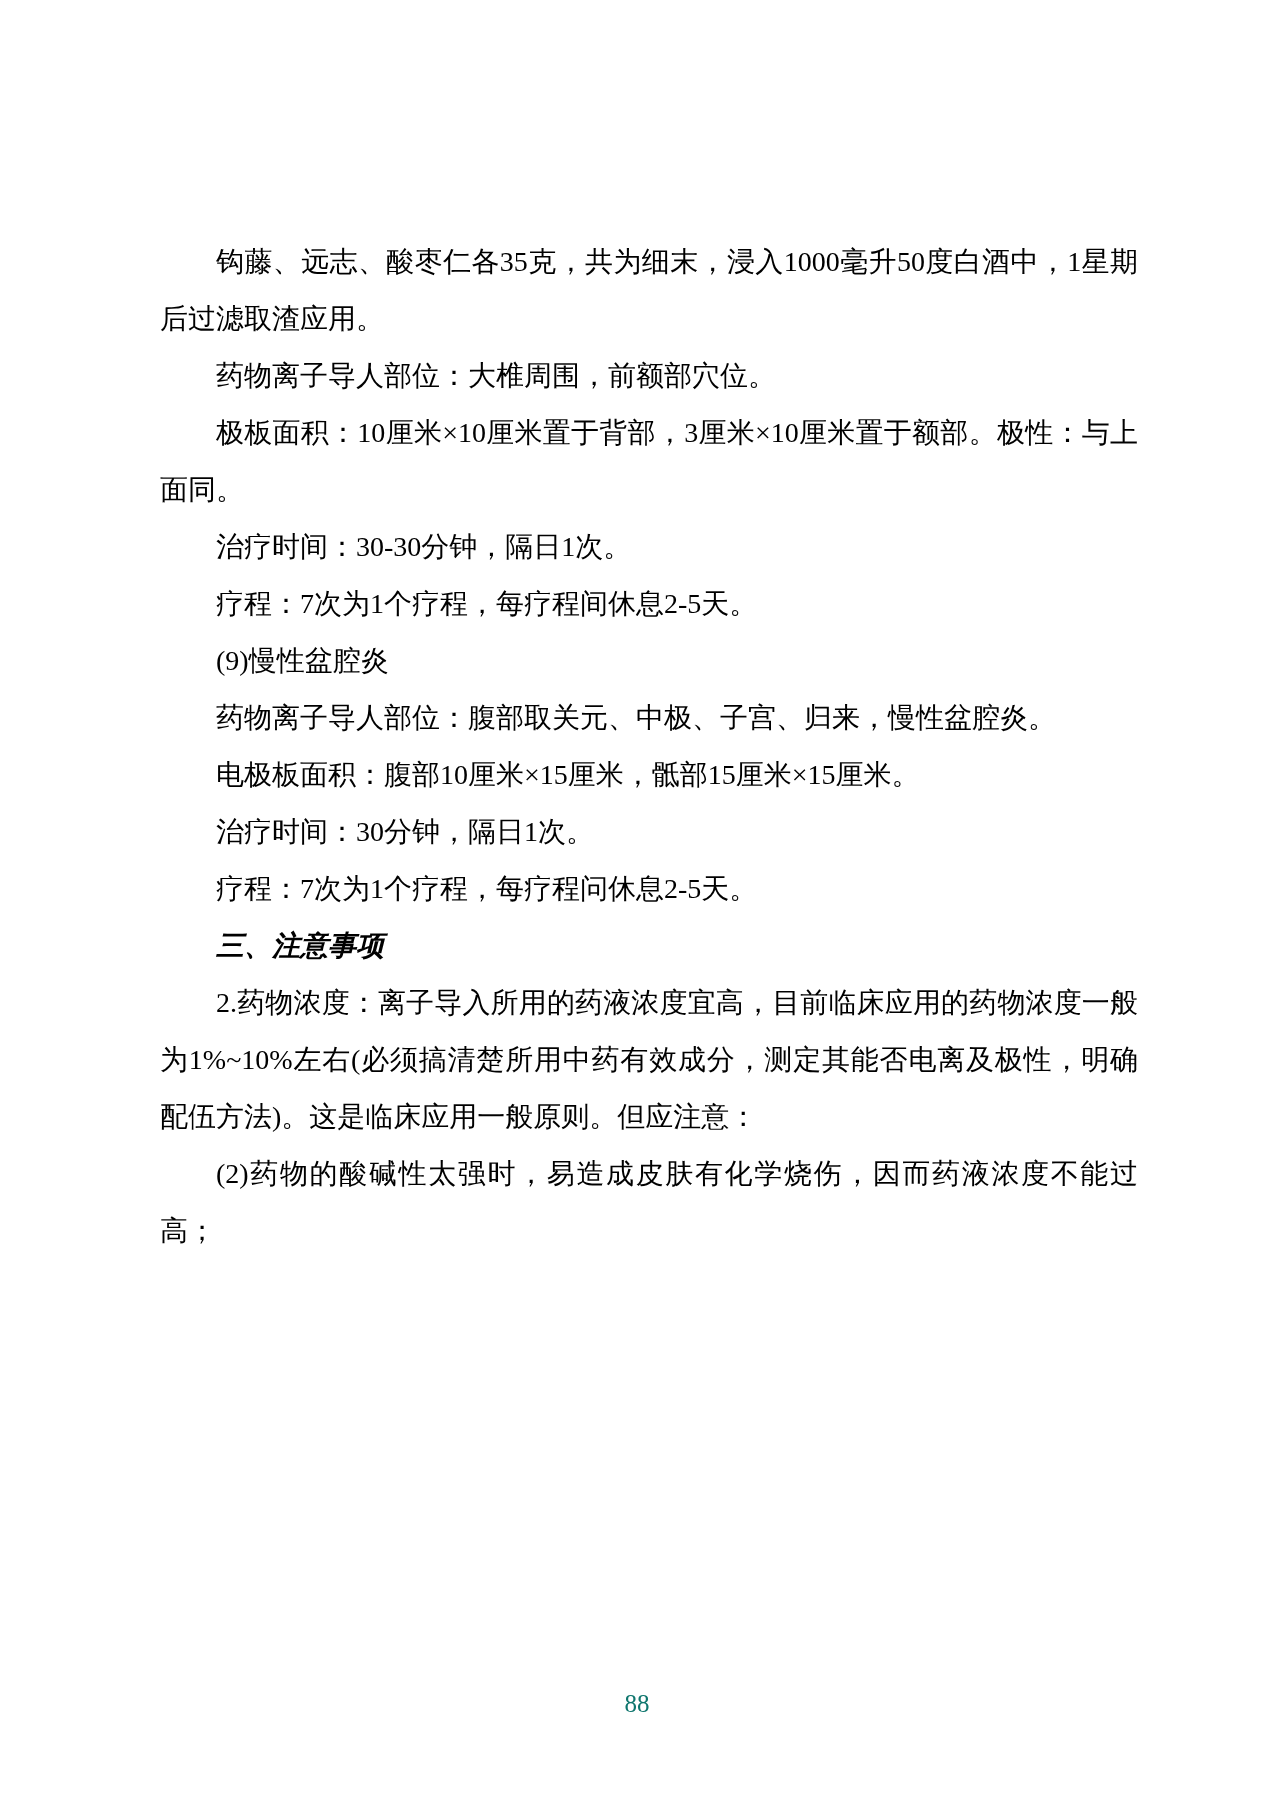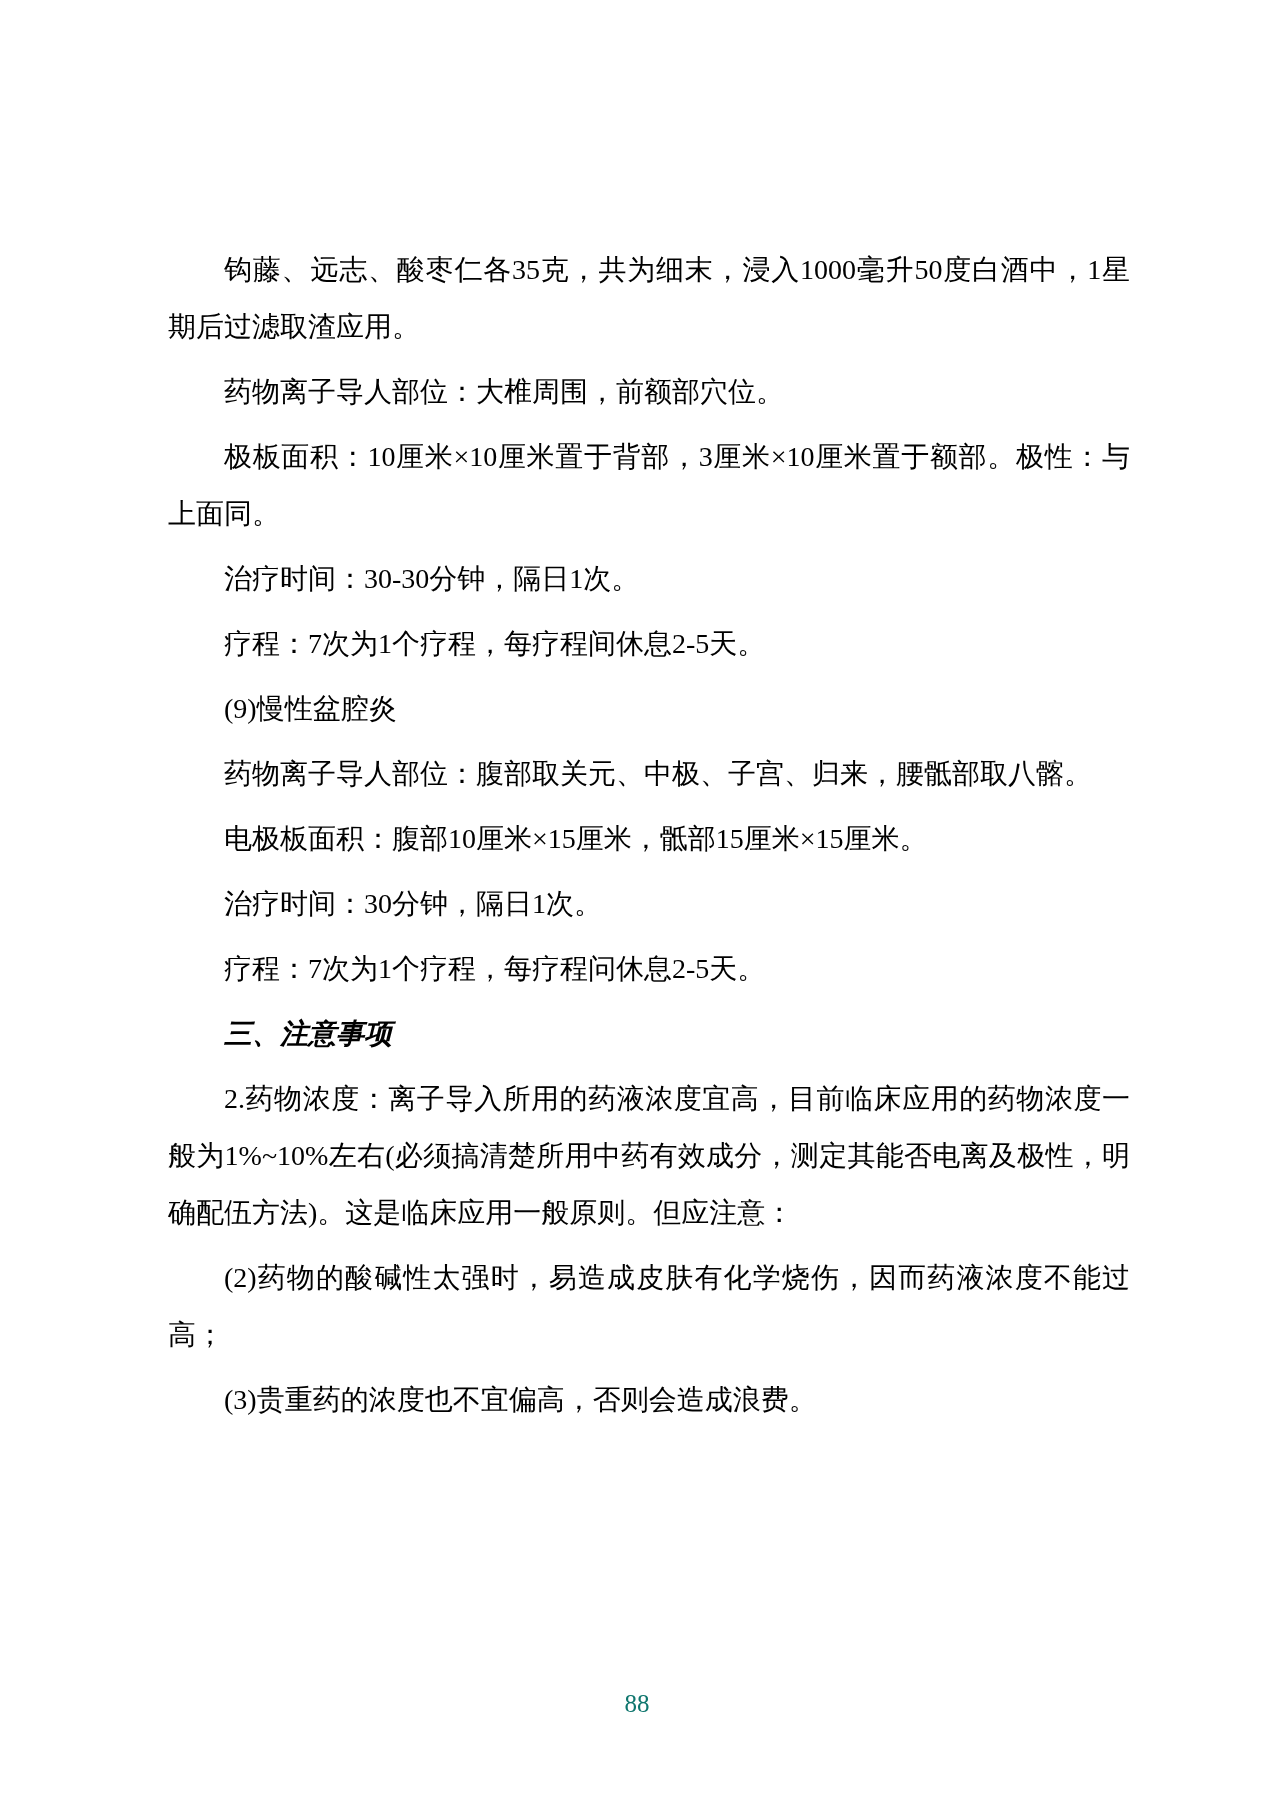--- a/index.html
+++ b/index.html
@@ -24,21 +24,21 @@
     box-sizing: border-box;
     padding: 233px 136px 0 160px;
   }
   .content {
     font-size: 28px;
     line-height: 57px;
     text-align: justify;
     text-align-last: left;
   }
   .content p {
-    margin: 8px;
+    margin: 0;
     padding: 0;
     text-indent: 2em;
     word-break: break-all;
   }
   .content p.heading {
     font-family: "Liberation Sans", "DejaVu Sans", sans-serif;
     font-weight: 700;
     font-style: italic;
   }
   .page-number {
@@ -57,24 +57,23 @@
 <body>
 
 <div class="page">
   <div class="content">
     <p>钩藤、远志、酸枣仁各35克，共为细末，浸入1000毫升50度白酒中，1星期后过滤取渣应用。</p>
     <p>药物离子导人部位：大椎周围，前额部穴位。</p>
     <p>极板面积：10厘米×10厘米置于背部，3厘米×10厘米置于额部。极性：与上面同。</p>
     <p>治疗时间：30-30分钟，隔日1次。</p>
     <p>疗程：7次为1个疗程，每疗程间休息2-5天。</p>
     <p>(9)慢性盆腔炎</p>
-    <p>药物离子导人部位：腹部取关元、中极、子宫、归来，腰骶部取八髂。</p>
+    <p>药物离子导人部位：腹部取关元、中极、子宫、归来，慢性盆腔炎。</p>
     <p>电极板面积：腹部10厘米×15厘米，骶部15厘米×15厘米。</p>
     <p>治疗时间：30分钟，隔日1次。</p>
     <p>疗程：7次为1个疗程，每疗程问休息2-5天。</p>
     <p class="heading">三、注意事项</p>
     <p>2.药物浓度：离子导入所用的药液浓度宜高，目前临床应用的药物浓度一般为1%~10%左右(必须搞清楚所用中药有效成分，测定其能否电离及极性，明确配伍方法)。这是临床应用一般原则。但应注意：</p>
     <p>(2)药物的酸碱性太强时，易造成皮肤有化学烧伤，因而药液浓度不能过高；</p>
-    <p>(3)贵重药的浓度也不宜偏高，否则会造成浪费。</p>
   </div>
 </div>
 
 <div class="page-number">88</div>
 
 </body></html>

